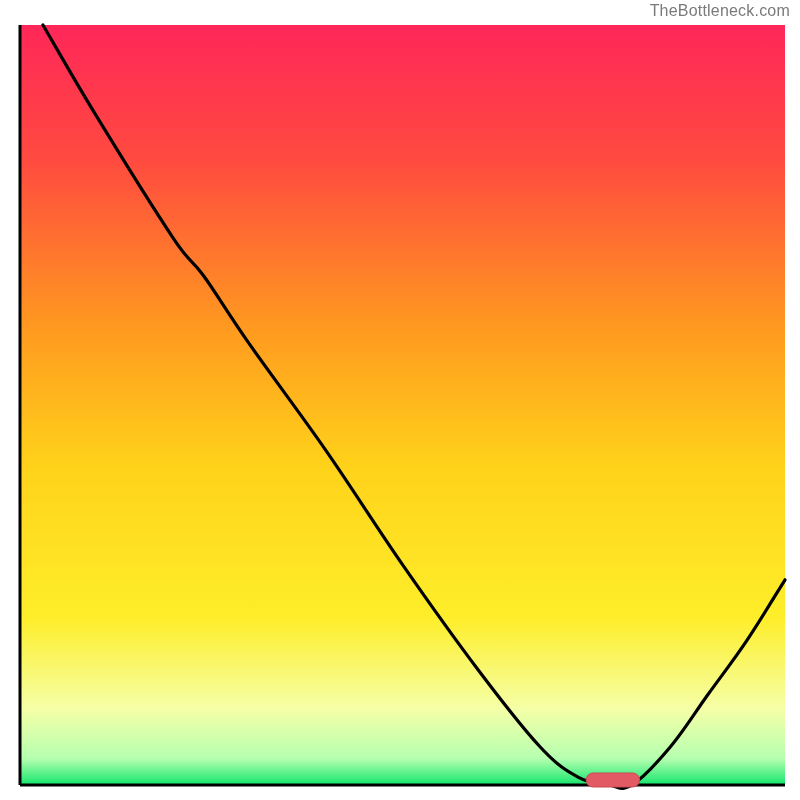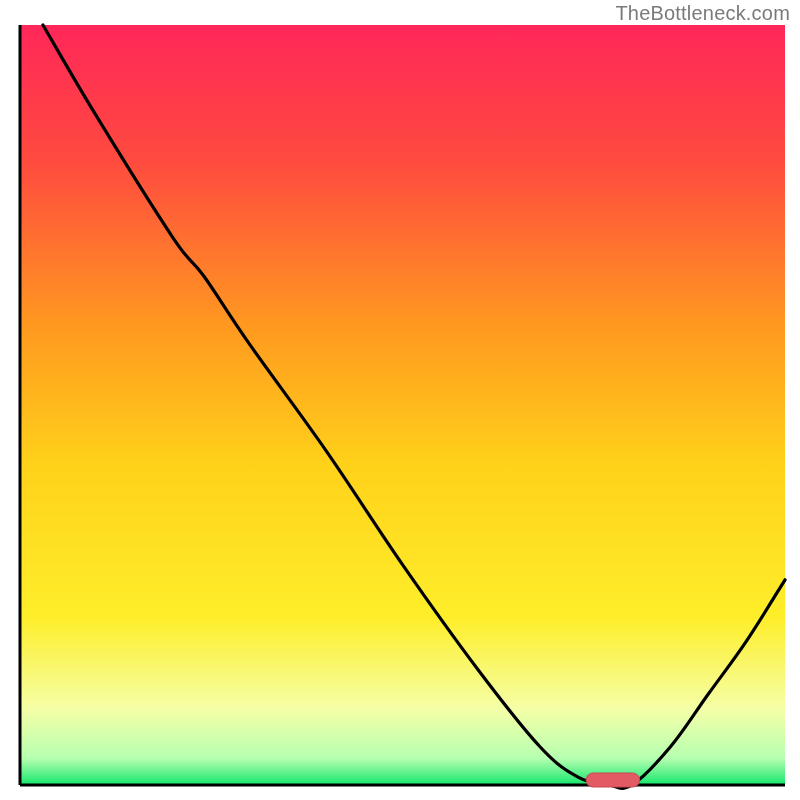--- a/index.html
+++ b/index.html
@@ -14,21 +14,21 @@
   .stage {
     position: relative;
     width: 800px;
     height: 800px;
   }
   .watermark {
     position: absolute;
     top: 2px;
     right: 10px;
     color: #7a7a7a;
-    font-size: 20px;
+    font-size: 16px;
     font-weight: 500;
     letter-spacing: 0.2px;
     z-index: 50;
   }
   svg {
     position: absolute;
     top: 0;
     left: 0;
   }
 </style>

